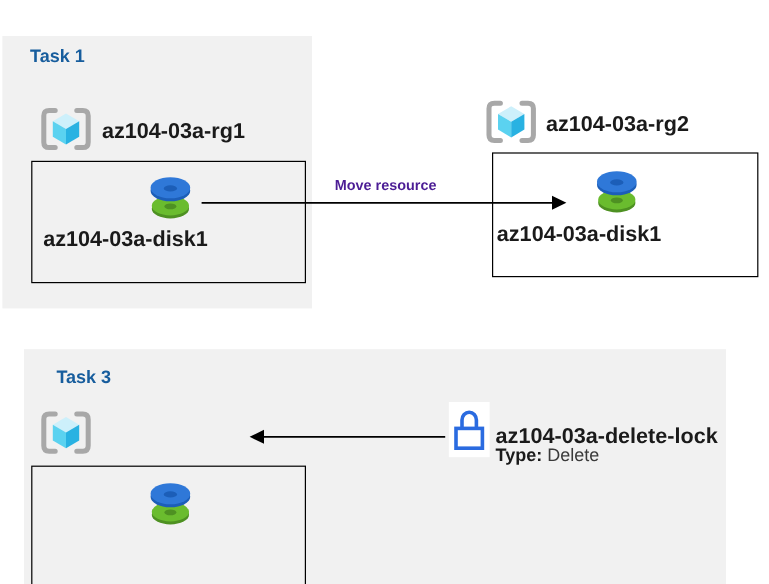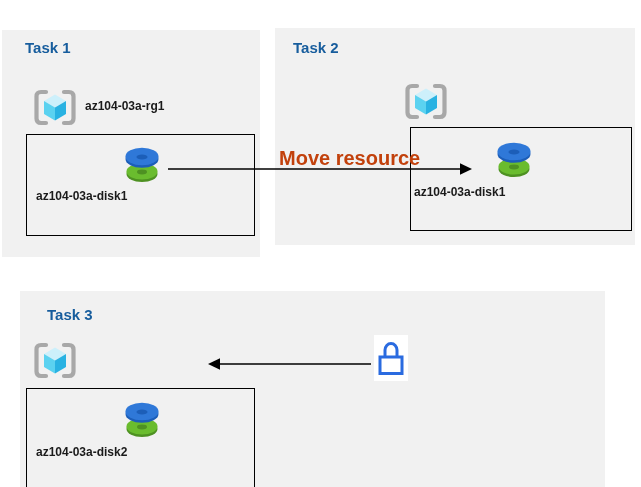--- a/index.html
+++ b/index.html
@@ -19,42 +19,42 @@
   }
   .task-title {
     position: absolute;
     font-size: 15px;
     font-weight: bold;
     color: #175d9d;
     white-space: nowrap;
   }
   .res-label {
     position: absolute;
-    font-size: 12px;
+    font-size: 18px;
     font-weight: bold;
     color: #1a1a1a;
     white-space: nowrap;
   }
   .center-label { }
   .res-box {
     position: absolute;
     border: 1.5px solid #000000;
     background: transparent;
   }
   .icon { position: absolute; display: block; }
   .lock-plate {
     position: absolute;
     background: #ffffff;
     display: flex; align-items: center; justify-content: center;
   }
   .move-label {
     position: absolute;
-    font-size: 20px;
+    font-size: 12px;
     font-weight: bold;
-    color: #c2410c;
+    color: #4c1d95;
     white-space: nowrap;
   }
   .lock-type-line {
     position: absolute;
     font-size: 15px;
     color: #3a3a3a;
     white-space: nowrap;
   }
   .lock-type-line .tlabel { font-weight: bold; color: #1a1a1a; }
   .arrow-overlay {
@@ -86,31 +86,29 @@
   <svg class="icon" style="left:121px; top:117px;" width="42" height="40" viewBox="0 0 42 40">
     <ellipse cx="21" cy="29" rx="15.5" ry="8" fill="#4e9122"></ellipse>
     <ellipse cx="21" cy="26.5" rx="15.5" ry="8" fill="#6abc2e"></ellipse>
     <ellipse cx="21" cy="27" rx="5" ry="2.4" fill="#4e9122"></ellipse>
     <ellipse cx="21" cy="14" rx="16.5" ry="8.8" fill="#1c5eb8"></ellipse>
     <ellipse cx="21" cy="11.5" rx="16.5" ry="8.8" fill="#2f78d8"></ellipse>
     <ellipse cx="21" cy="12" rx="5.5" ry="2.6" fill="#1c5eb8"></ellipse>
   </svg>
   <div class="res-label center-label" style="left:36px; top:161px; width:210px;">az104-03a-disk1</div>
 
-  <div class="panel" style="left:275px; top:0px; width:360px; height:217px;">
-    <div class="task-title" style="left:18px; top:11px;">Task 2</div>
-  </div>
 
   <svg class="icon" style="left:404px; top:55px;" width="44" height="37" viewBox="0 0 44 37">
     <path d="M13 3 L8 3 Q3.5 3 3.5 7.5 L3.5 29.5 Q3.5 34 8 34 L13 34" fill="none" stroke="#a8a8a8" stroke-width="4.2" stroke-linecap="round"></path>
     <path d="M31 3 L36 3 Q40.5 3 40.5 7.5 L40.5 29.5 Q40.5 34 36 34 L31 34" fill="none" stroke="#a8a8a8" stroke-width="4.2" stroke-linecap="round"></path>
     <polygon points="22,5.5 33,12 22,18.5 11,12" fill="#cdf0fb"></polygon>
     <polygon points="11,12 22,18.5 22,31.5 11,25" fill="#5bd2f0"></polygon>
     <polygon points="33,12 22,18.5 22,31.5 33,25" fill="#29b2e2"></polygon>
   </svg>
+  <div class="res-label" style="left:455px; top:65px;">az104-03a-rg2</div>
 
   <div class="res-box" style="left:410px; top:99px; width:222px; height:104px;"></div>
 
   <svg class="icon" style="left:493px; top:112px;" width="42" height="40" viewBox="0 0 42 40">
     <ellipse cx="21" cy="29" rx="15.5" ry="8" fill="#4e9122"></ellipse>
     <ellipse cx="21" cy="26.5" rx="15.5" ry="8" fill="#6abc2e"></ellipse>
     <ellipse cx="21" cy="27" rx="5" ry="2.4" fill="#4e9122"></ellipse>
     <ellipse cx="21" cy="14" rx="16.5" ry="8.8" fill="#1c5eb8"></ellipse>
     <ellipse cx="21" cy="11.5" rx="16.5" ry="8.8" fill="#2f78d8"></ellipse>
     <ellipse cx="21" cy="12" rx="5.5" ry="2.6" fill="#1c5eb8"></ellipse>
@@ -134,27 +132,31 @@
   <div class="res-box" style="left:26px; top:360px; width:229px; height:104px;"></div>
 
   <svg class="icon" style="left:121px; top:372px;" width="42" height="40" viewBox="0 0 42 40">
     <ellipse cx="21" cy="29" rx="15.5" ry="8" fill="#4e9122"></ellipse>
     <ellipse cx="21" cy="26.5" rx="15.5" ry="8" fill="#6abc2e"></ellipse>
     <ellipse cx="21" cy="27" rx="5" ry="2.4" fill="#4e9122"></ellipse>
     <ellipse cx="21" cy="14" rx="16.5" ry="8.8" fill="#1c5eb8"></ellipse>
     <ellipse cx="21" cy="11.5" rx="16.5" ry="8.8" fill="#2f78d8"></ellipse>
     <ellipse cx="21" cy="12" rx="5.5" ry="2.6" fill="#1c5eb8"></ellipse>
   </svg>
-  <div class="res-label center-label" style="left:36px; top:417px; width:210px;">az104-03a-disk2</div>
 
   <div class="lock-plate" style="left:374px; top:307px; width:34px; height:46px;">
     <svg width="28" height="38" viewBox="0 0 28 38">
       <path d="M8 18 L8 11 A6 6.5 0 0 1 20 11 L20 18" fill="none" stroke="#2a6be0" stroke-width="3"></path>
       <rect x="3" y="18" width="22" height="16.5" fill="#ffffff" stroke="#2a6be0" stroke-width="3"></rect>
     </svg>
+  </div>
+  <div class="res-label" style="left:413px; top:325px;">az104-03a-delete-lock</div>
+  <div class="lock-type-line" style="left:413px; top:343px;">
+    <span class="tlabel">Type:</span>
+    <span>Delete</span>
   </div>
 
   <svg class="arrow-overlay">
     <g>
       <line x1="168" y1="141" x2="461" y2="141" stroke="#000000" stroke-width="1.5"></line>
       <polygon points="472,141 460,135.2 460,146.8" fill="#000000"></polygon>
     </g>
     <g>
       <line x1="371" y1="336" x2="219" y2="336" stroke="#000000" stroke-width="1.5"></line>
       <polygon points="208,336 220,330.2 220,341.8" fill="#000000"></polygon>

